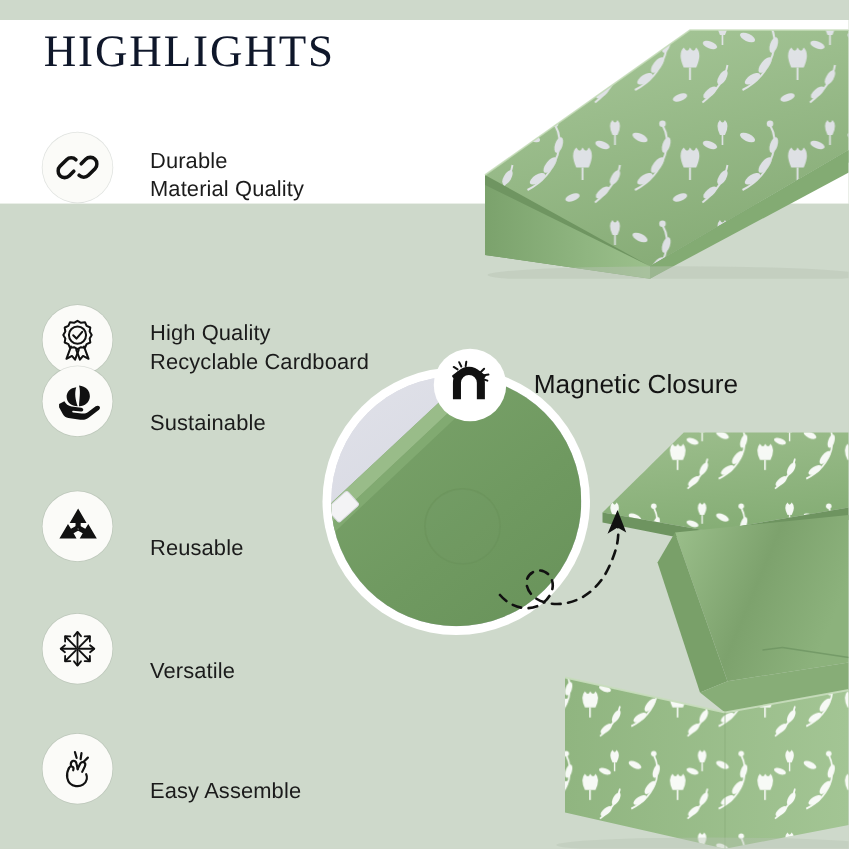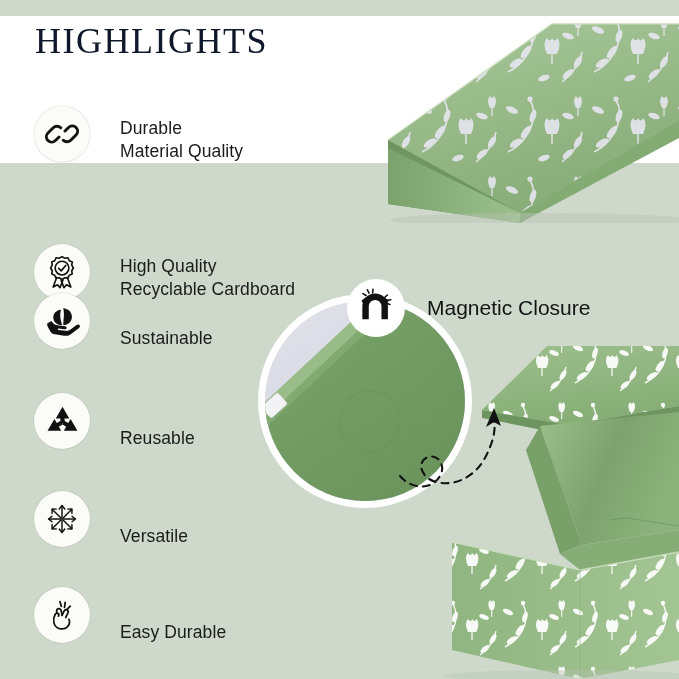--- a/index.html
+++ b/index.html
@@ -248,21 +248,21 @@
           <path d="M24.5 11.8 L25.4 5.6"></path>
           <path d="M27.6 14.4 L31.8 10.2"></path>
 
           <path d="M14.8 18.2 c-0.4 -2.4 0.4 -4.4 2.2 -4.8 1.7 -0.4 3.0 0.9 3.4 3.0 l1.2 5.6"></path>
           <path d="M21.6 21.4 l2.2 -4.6 c0.9 -1.9 2.6 -2.6 4.0 -1.9 1.4 0.7 1.7 2.4 0.9 4.2 l-2.6 5.4"></path>
           <path d="M12.6 21.0 c-1.6 3.2 -2.2 6.4 -1.5 9.6 0.9 4.4 4.3 7.6 8.6 8.2 5.4 0.8 10.0 -2.2 11.0 -7.0 0.4 -1.9 0.2 -3.4 -0.6 -5.0"></path>
           <path d="M12.6 21.0 c0.9 -1.7 2.4 -2.3 3.6 -1.7 1.2 0.6 1.5 2.0 0.8 3.6"></path>
         </g>
       </svg>
     </div>
-    <div class="f-label">Easy Durable</div>
+    <div class="f-label">Easy Assemble</div>
   </div>
 
   <div id="open-box">
     <svg width="249" height="349" viewBox="0 0 249 349">
       <defs>
         <pattern id="floral2" width="70" height="66" patternUnits="userSpaceOnUse">
           <g fill="#ffffff" opacity="0.97">
             <path d="M5 53 C15 48 22 40 25 30 C27 22 26 16 23 10" stroke="#ffffff" stroke-width="1.4" fill="none"></path>
             <ellipse cx="12" cy="46" rx="6" ry="2.7" transform="rotate(-32 12 46)"></ellipse>
             <ellipse cx="20" cy="36" rx="6.3" ry="2.7" transform="rotate(-52 20 36)"></ellipse>

